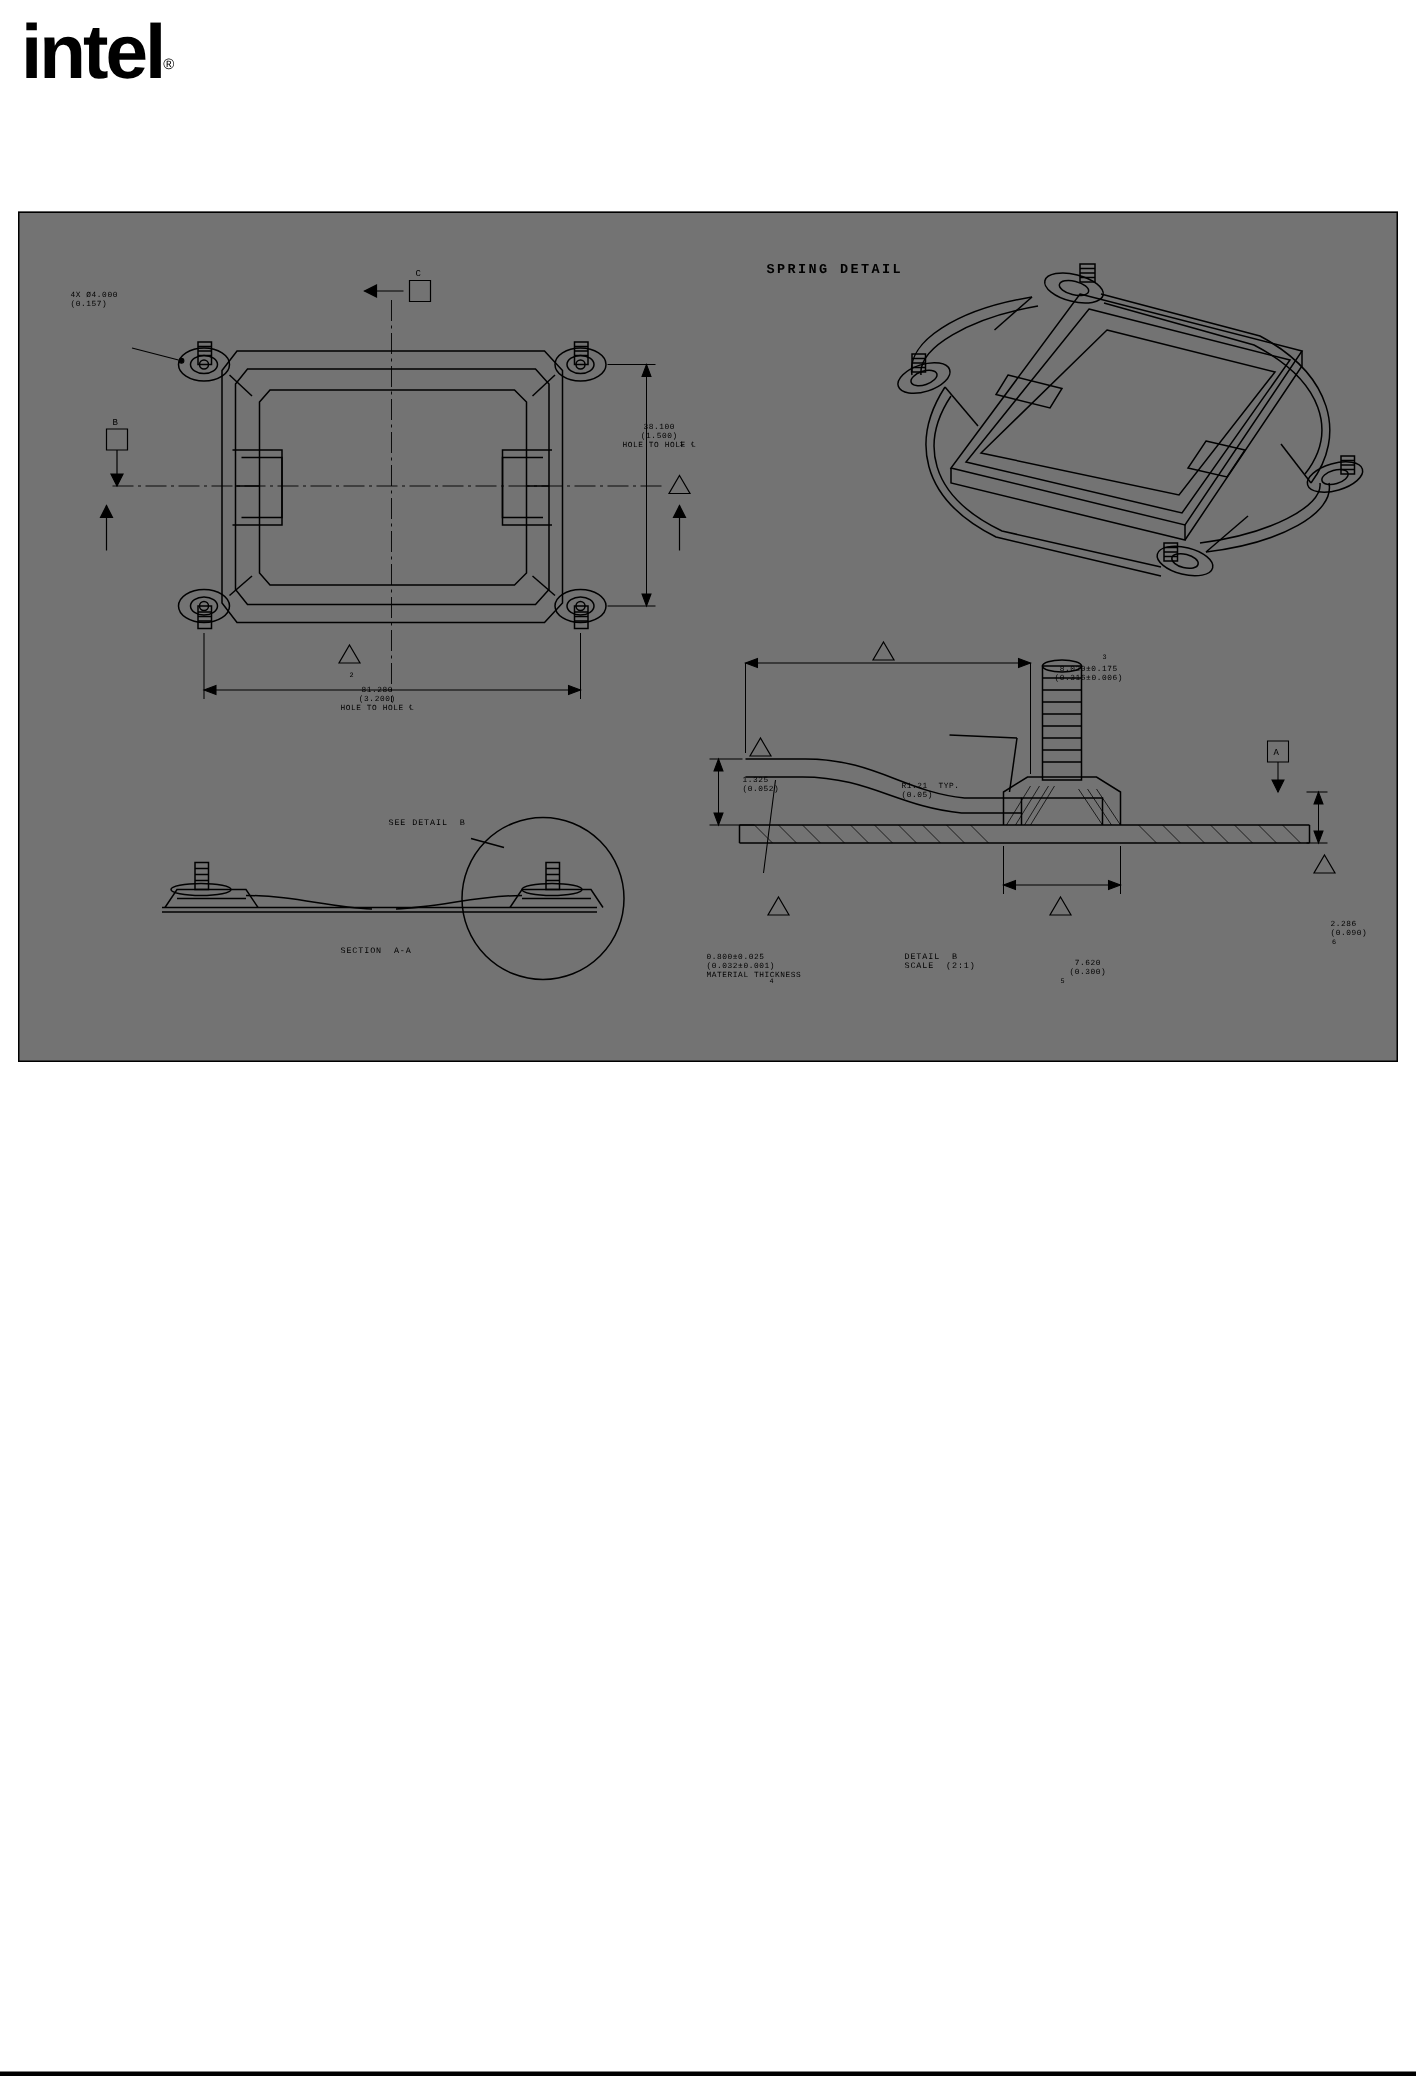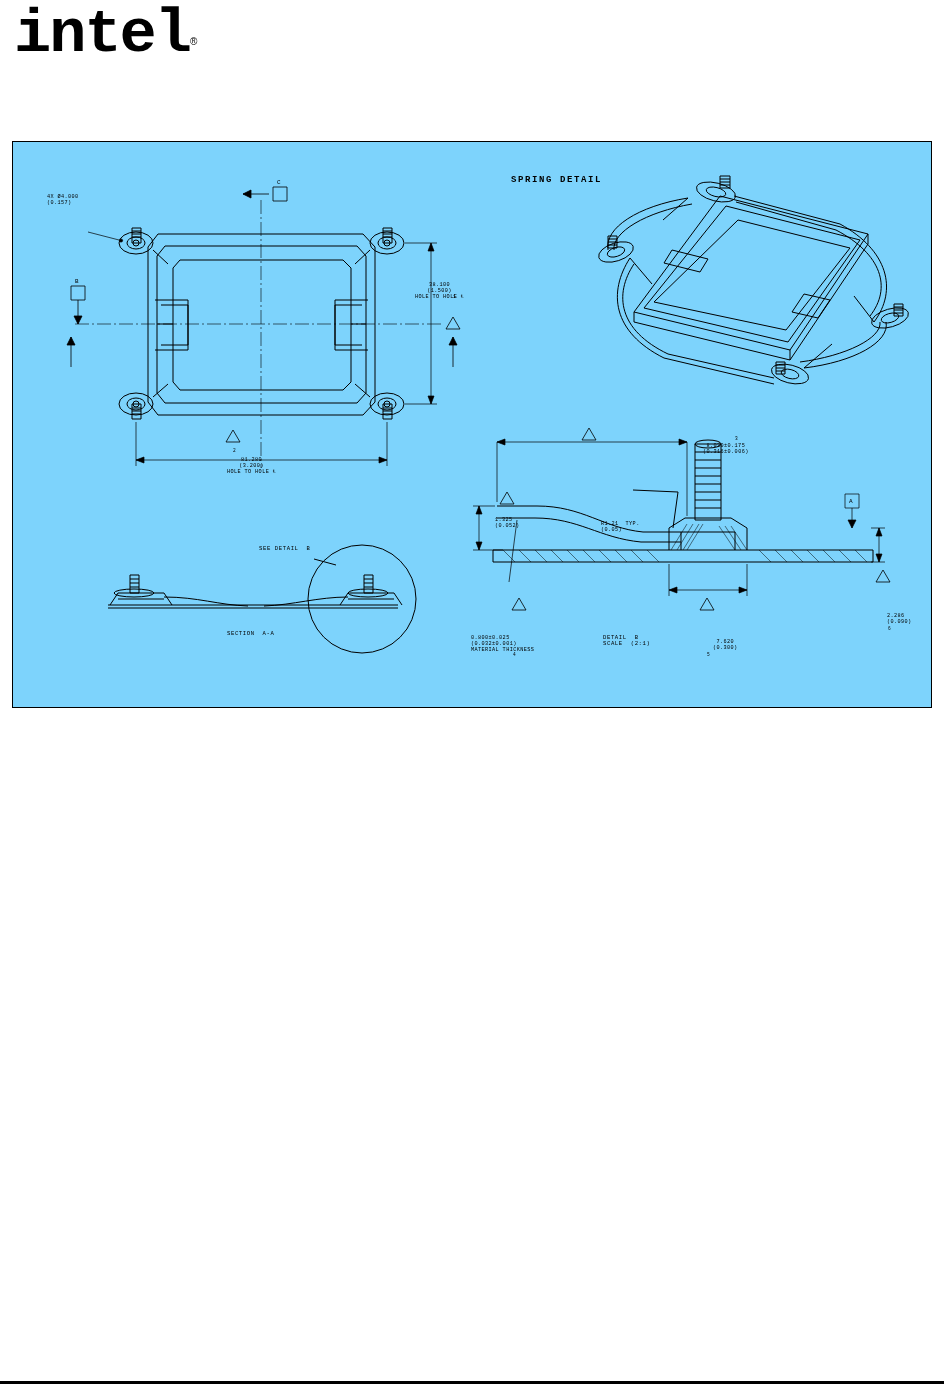--- a/index.html
+++ b/index.html
@@ -1,24 +1,24 @@
 <!DOCTYPE html>
 <html><head>
 <meta charset="utf-8">
 <style>
   html,body{margin:0;padding:0;background:#ffffff;}
   body{width:944px;height:1392px;position:relative;font-family:"Liberation Sans",sans-serif;color:#000;}
 
   
   #logo{position:absolute;left:14px;top:12px;width:140px;height:52px;}
-  #logo .word{font-family:Liberation Mono, monospace;font-weight:bold;font-size:62px;letter-spacing:-2px;line-height:46px;}
+  #logo .word{font-family:Liberation Sans, sans-serif;font-weight:bold;font-size:51px;letter-spacing:-2px;line-height:46px;}
   #logo .reg{font-size:10px;vertical-align:super;}
 
   
-  #frame{position:absolute;left:12px;top:141px;width:918px;height:565px;border:1.5px solid #000;background:#7dd3fc;}
+  #frame{position:absolute;left:12px;top:141px;width:918px;height:565px;border:1.5px solid #000;background:#737373;}
 
   .lbl{position:absolute;font-family:"Liberation Mono",monospace;font-size:5.2px;line-height:6px;letter-spacing:.4px;white-space:pre;color:#000;}
   .lbl.big{font-size:9px;letter-spacing:1.6px;font-weight:bold;}
   .lbl.mid{font-size:5.6px;letter-spacing:.6px;}
 
   svg{position:absolute;left:0;top:0;overflow:visible;}
   svg *{vector-effect:non-scaling-stroke;}
 
   
   #botrule{position:absolute;left:0;top:1381px;width:944px;height:3px;background:#000;}

